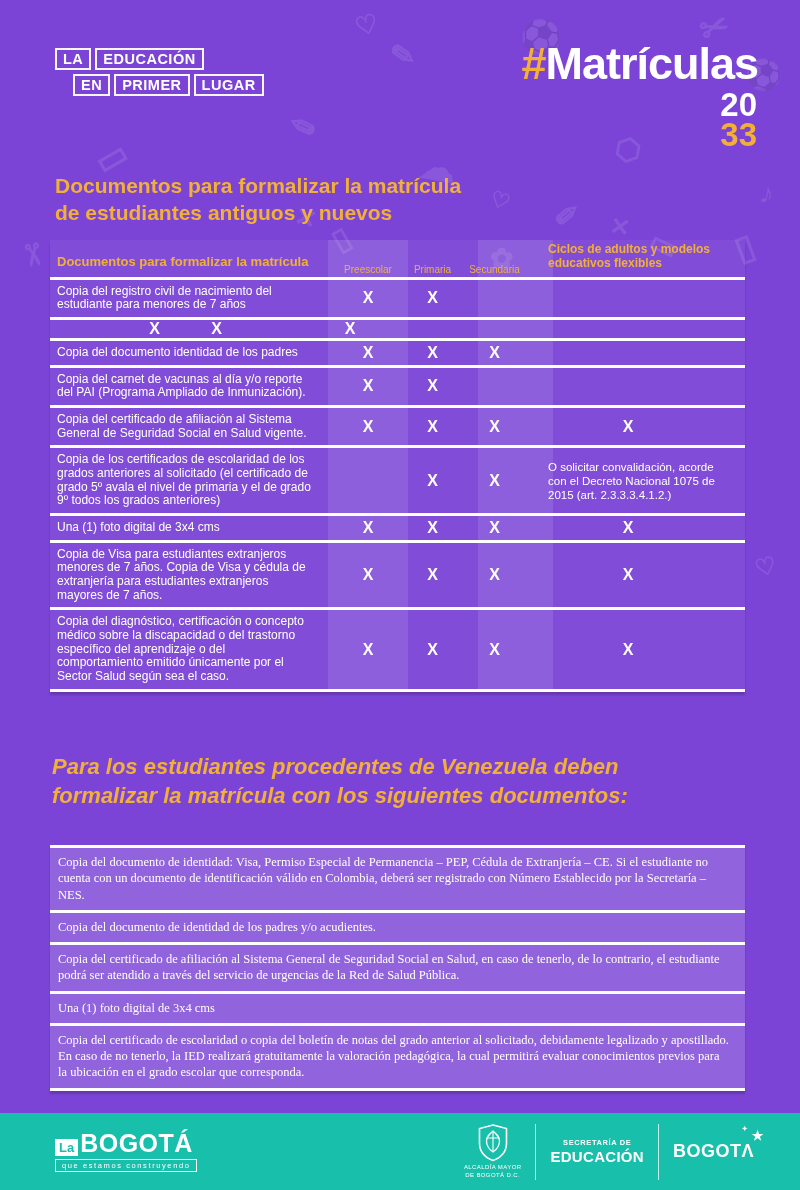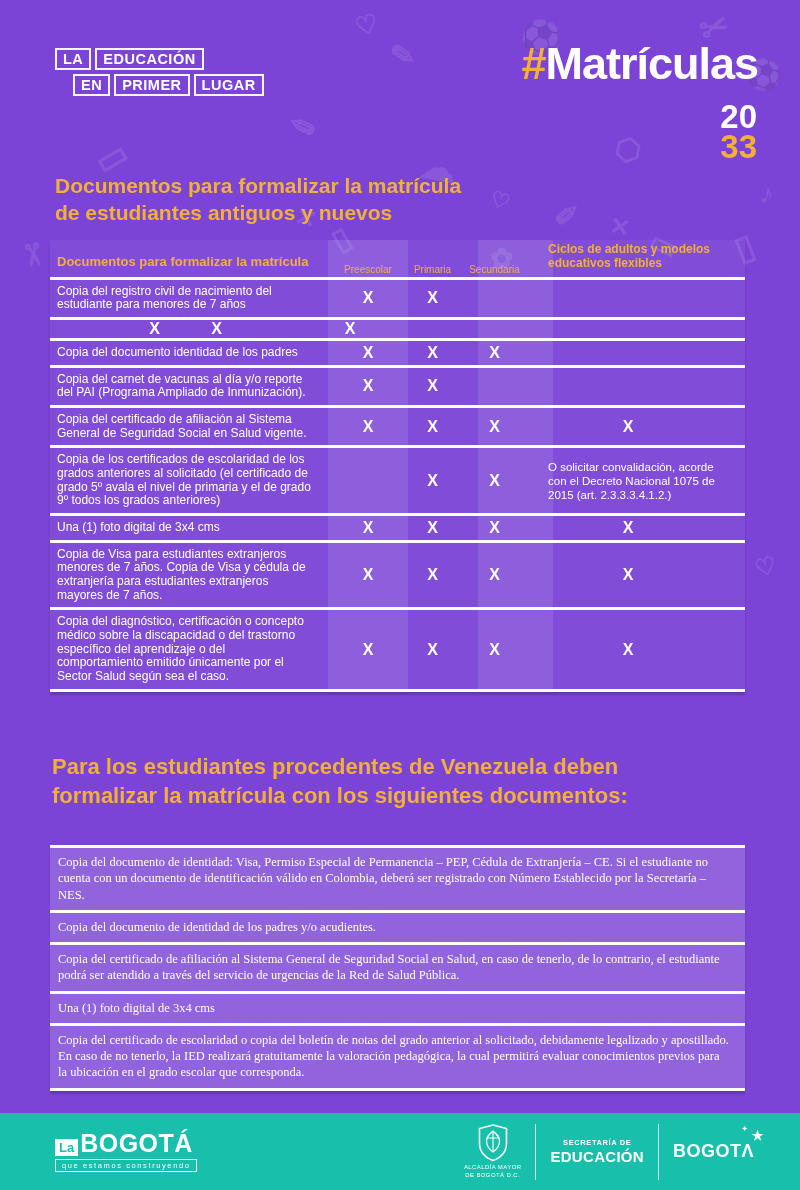--- a/index.html
+++ b/index.html
@@ -34,30 +34,30 @@
   }
   .hashtag{
     position:absolute;right:42px;top:38px;z-index:2;
     font-size:45px;font-weight:bold;letter-spacing:-1px;white-space:nowrap;
   }
   .hashtag .hash{color:var(--yellow);}
   .years{
     position:absolute;right:43px;top:90px;z-index:2;text-align:right;
     font-size:33px;font-weight:bold;line-height:.92;
   }
-  .years .y-top{color:#fff;margin-top:12px;}
+  .years .y-top{color:#fff;}
   .years .y-bottom{color:var(--yellow);}
   
   .h1{
     position:absolute;left:55px;top:172px;z-index:2;
     color:var(--yellow);font-size:21px;font-weight:bold;line-height:1.3;
   }
   .h2{
     position:absolute;left:52px;top:753px;z-index:2;
-    color:var(--yellow);font-size:22px;font-weight:bold;line-height:1.3;
+    color:var(--yellow);font-size:22px;font-weight:bold;line-height:1.3;font-style:italic;
   }
   
   .table{
     position:absolute;left:50px;top:240px;width:695px;z-index:2;
     background:rgba(255,255,255,.05);
     box-shadow:0 3px 2px rgba(0,0,0,.18);
   }
   .bands{position:absolute;inset:0;z-index:0;}
   .band{position:absolute;top:0;bottom:0;background:rgba(255,255,255,.10);}
   .band.pre{left:278px;width:80px;}

